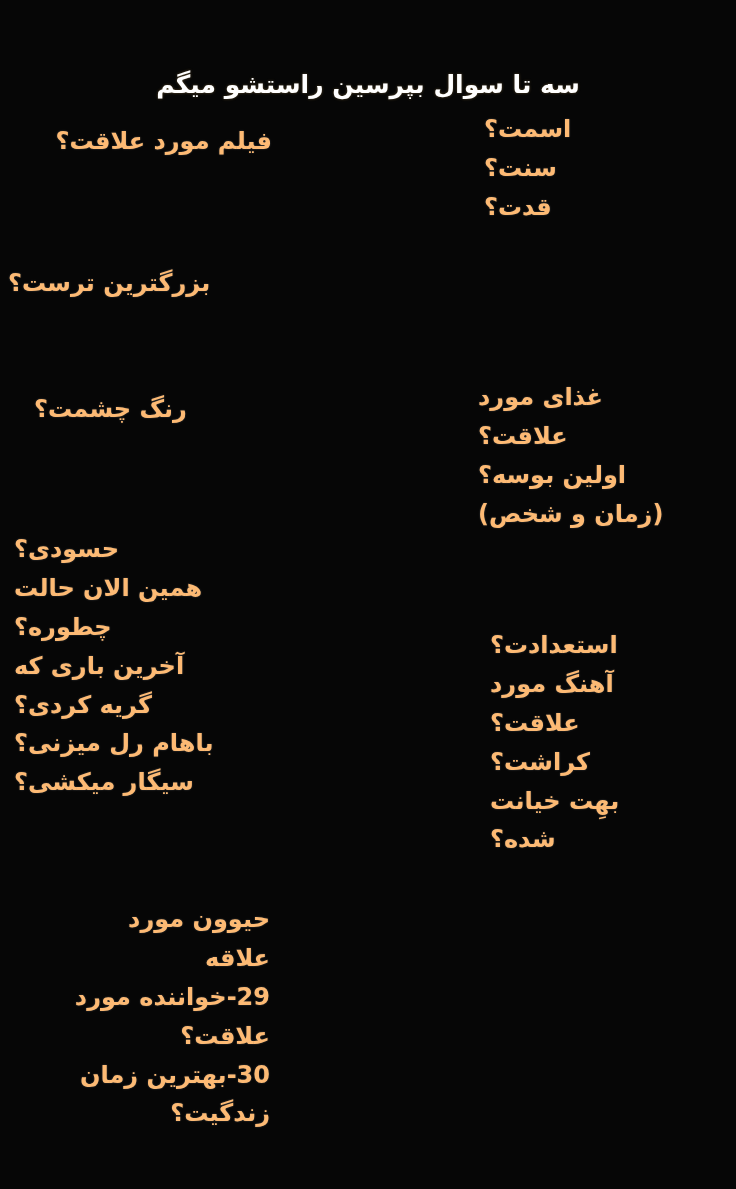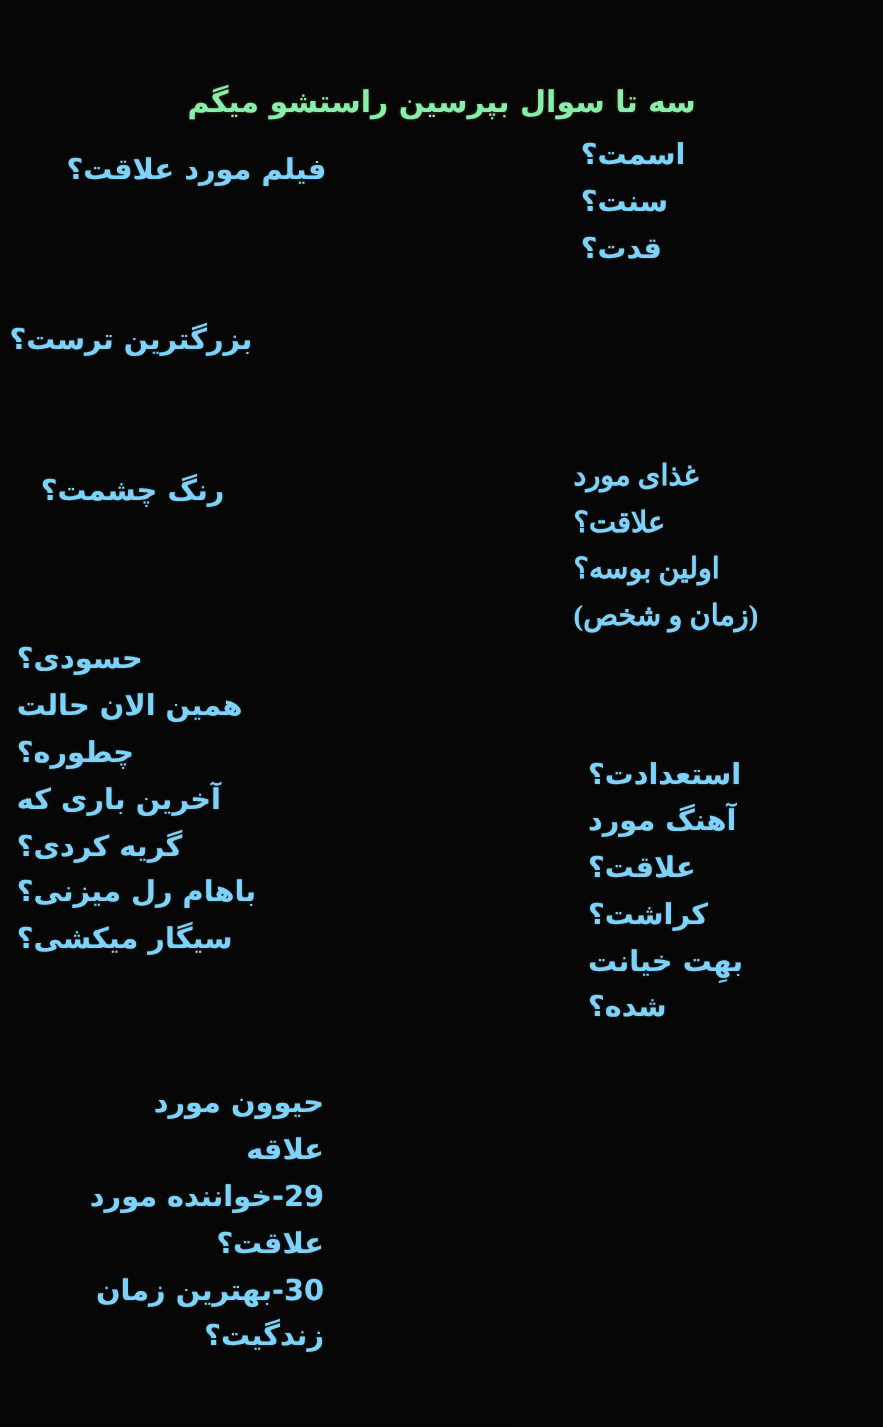--- a/index.html
+++ b/index.html
@@ -19,43 +19,43 @@
     position: absolute;
     inset: 0;
     background: #060606;
   }
   .title {
     position: absolute;
     top: 68px;
     left: 0;
     right: 0;
     text-align: center;
-    color: #86efac;
+    color: #ffffff;
     font-size: 25px;
     font-weight: bold;
     line-height: 1.35;
     direction: rtl;
     text-shadow: 0 0 3px rgba(232,184,100,0.35);
   }
   .block {
     position: absolute;
     direction: rtl;
     font-size: 24px;
     font-weight: bold;
     line-height: 1.62;
-    color: #7dd3fc;
+    color: #fdba74;
     text-shadow: 0 0 2px rgba(255,255,255,0.25);
     white-space: pre-line;
   }
   .right-col { text-align: left; }
   .left-col  { text-align: center; }
 
   
   #b-name      { top: 110px;  right: 32px; width: 220px; }
-  #b-food      { top: 378px;  right: 28px; width: 230px; font-family: Liberation Serif, serif; }
+  #b-food      { top: 378px;  right: 28px; width: 230px; }
   #b-talent    { top: 598px;  right: 16px; width: 230px; margin-top: 28px; }
   #b-feeling   { top: 995px;  right: 28px; width: 230px; }
 
   
   #b-movie     { top: 122px;  left: 10px;  width: 262px; text-align: right; }
   #b-fear      { top: 264px;  left: 8px;   width: 250px; text-align: left; }
   #b-eye       { top: 390px;  left: 34px;  width: 210px; text-align: left; }
   #b-jealous   { top: 530px;  left: 14px;  width: 250px; text-align: left; }
   #b-animal    { top: 900px;  left: 8px;   width: 262px; text-align: right; }
 </style>

